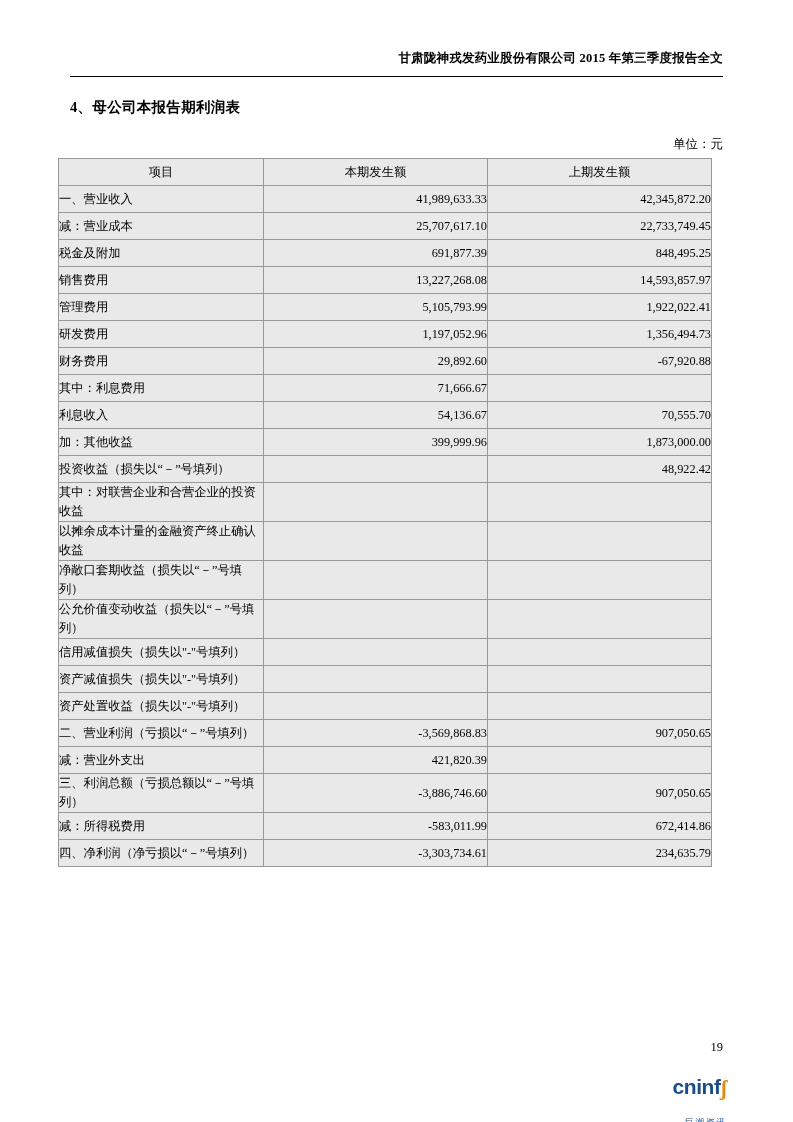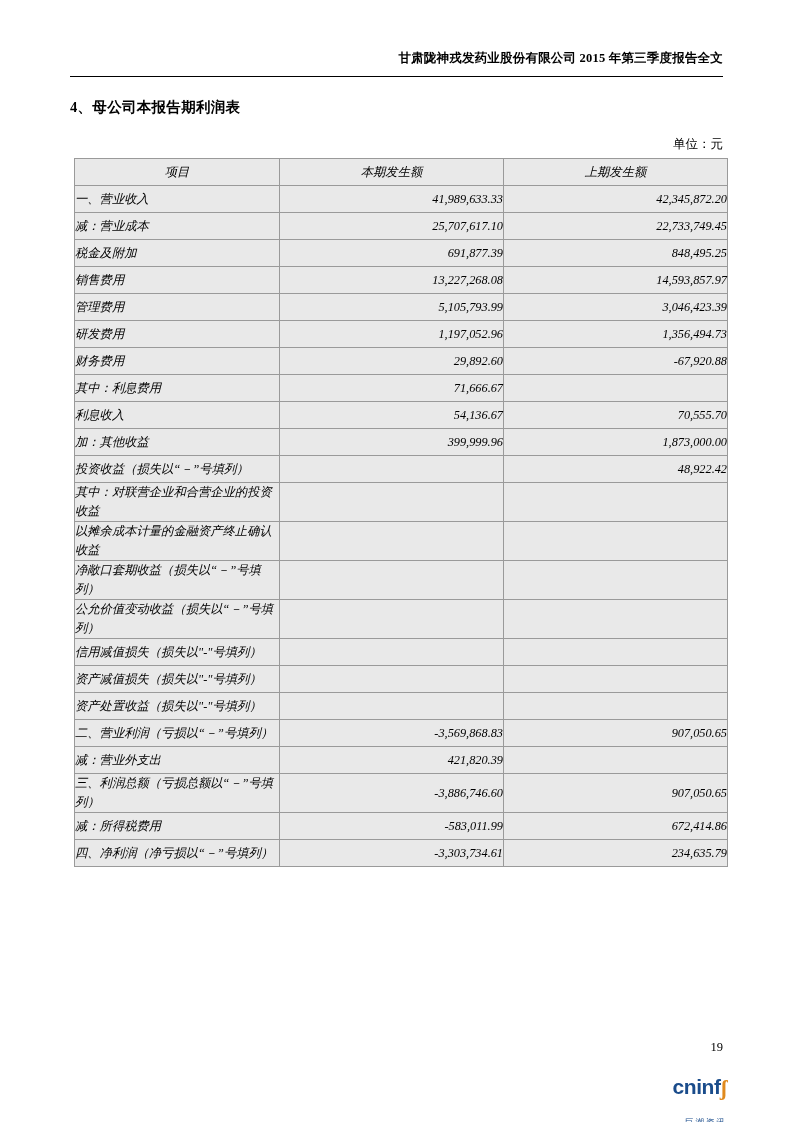--- a/index.html
+++ b/index.html
@@ -49,27 +49,26 @@
     letter-spacing: 0.3px;
   }
   .unit-line {
     position: absolute;
     right: 70px;
     top: 136px;
     font-size: 12.5px;
   }
   table.fin {
     position: absolute;
-    left: 74px;
+    left: 58px;
     top: 158px;
     width: 653px;
     border-collapse: collapse;
     table-layout: fixed;
     font-size: 12.3px;
-    font-style: italic;
   }
   table.fin td, table.fin th {
     border: 1px solid #9a9a9a;
     padding: 0;
     vertical-align: middle;
     font-weight: normal;
   }
   .col-item { width: 205px; }
   .col-cur  { width: 224px; }
   .col-prev { width: 224px; }
@@ -190,21 +189,21 @@
           <td class="numcell">848,495.25</td>
         </tr>
         <tr>
           <td class="itemcell lv2">销售费用</td>
           <td class="numcell">13,227,268.08</td>
           <td class="numcell">14,593,857.97</td>
         </tr>
         <tr>
           <td class="itemcell lv2">管理费用</td>
           <td class="numcell">5,105,793.99</td>
-          <td class="numcell">3,046,423.39</td>
+          <td class="numcell">1,922,022.41</td>
         </tr>
         <tr>
           <td class="itemcell lv2">研发费用</td>
           <td class="numcell">1,197,052.96</td>
           <td class="numcell">1,356,494.73</td>
         </tr>
         <tr>
           <td class="itemcell lv2">财务费用</td>
           <td class="numcell">29,892.60</td>
           <td class="numcell">-67,920.88</td>

